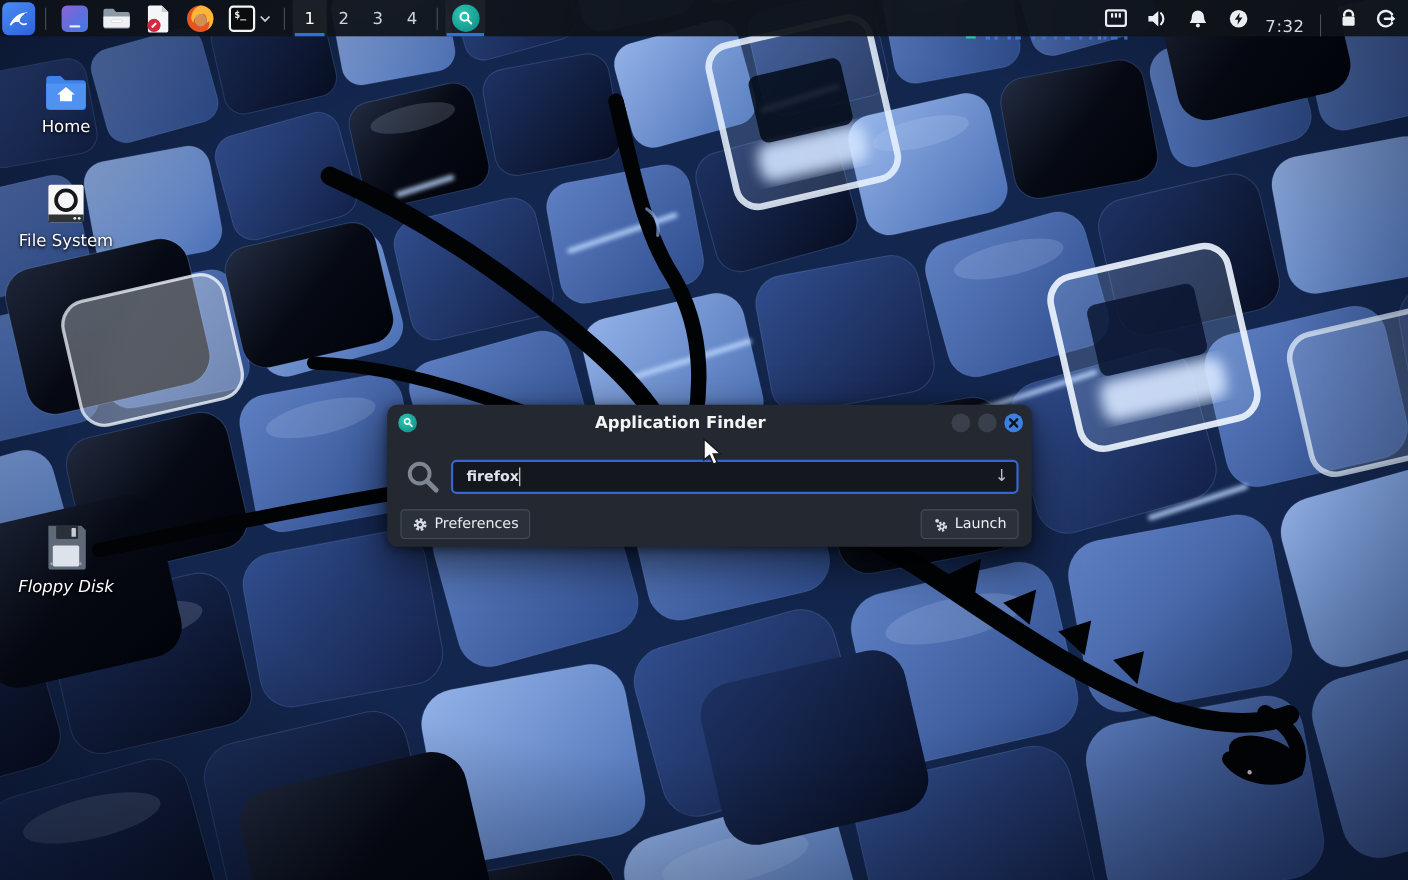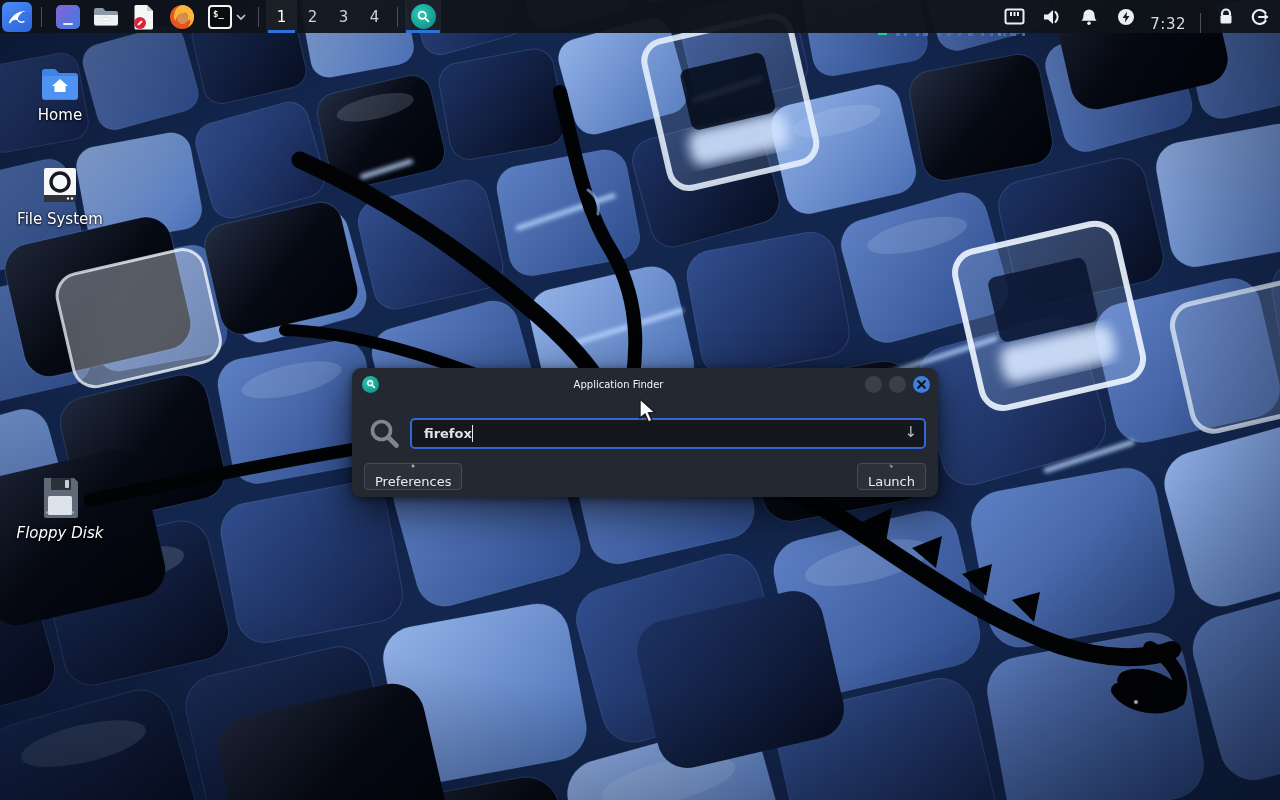--- a/index.html
+++ b/index.html
@@ -47,38 +47,38 @@
            align-items:center; z-index:10; }
   .dicon .img { height:44px; display:flex; align-items:flex-end; justify-content:center; }
   .dicon .lbl { margin-top:6px; color:#ffffff; font-size:15px;
                 text-shadow:0 1px 3px rgba(0,0,0,.9), 0 0 2px rgba(0,0,0,.7); white-space:nowrap; }
 
   
   #finder { position:absolute; left:352px; top:368px; width:586px; height:129px;
             background:#242931; border-radius:9px; z-index:40;
             box-shadow:0 14px 42px rgba(0,0,0,.6), 0 2px 10px rgba(0,0,0,.5); }
   #finder-titlebar { height:32px; display:flex; align-items:center; padding:0 8px 0 10px; }
-  #finder-title { flex:1; text-align:center; color:#f2f4f6; font-size:10px; font-weight:normal; }
+  #finder-title { flex:1; text-align:center; color:#f2f4f6; font-size:15px; font-weight:bold; }
   .wbtn { width:17px; height:17px; border-radius:50%; margin-left:7px;
           display:flex; align-items:center; justify-content:center; }
   .wbtn.plain { background:#3a404b; }
   .wbtn.close { background:#3b7fe0; }
   #finder-body { padding:0 12px; }
   #search-row { display:flex; align-items:center; margin-top:17px; }
   #search-glass { width:32px; margin-left:4px; margin-right:10px; flex:none; }
   #search-wrap { flex:1; position:relative; }
   #search-input { width:100%; height:31px; background:#14171d; border:2px solid #3566cf;
                   border-radius:5px; color:#dfe3e8; font-size:13px; padding:0 26px 0 12px;
                   font-family:"DejaVu Sans","Liberation Sans",sans-serif; outline:none;font-weight:bold; }
   #caret { position:absolute; left:62px; top:7px; width:1px; height:17px; background:#e8ecf0; }
   #entry-arrow { position:absolute; right:9px; top:5px; color:#b9bfc8; font-size:15px; }
   #button-row { display:flex; align-items:center; margin-top:14px; }
   .fbtn { height:27px; display:flex; align-items:center; gap:6px; padding:0 10px;
           background:#2b313a; border:1px solid #454c58; border-radius:4px;
-          color:#e8ebef; font-size:13px;flex-direction:column; }
+          color:#e8ebef; font-size:13px; }
   #spacer { flex:1; }
 
   
   #cursor { position:absolute; left:638px; top:398px; z-index:60; }
 </style>
 </head>
 <body>
 
 <div id="stage">
 

